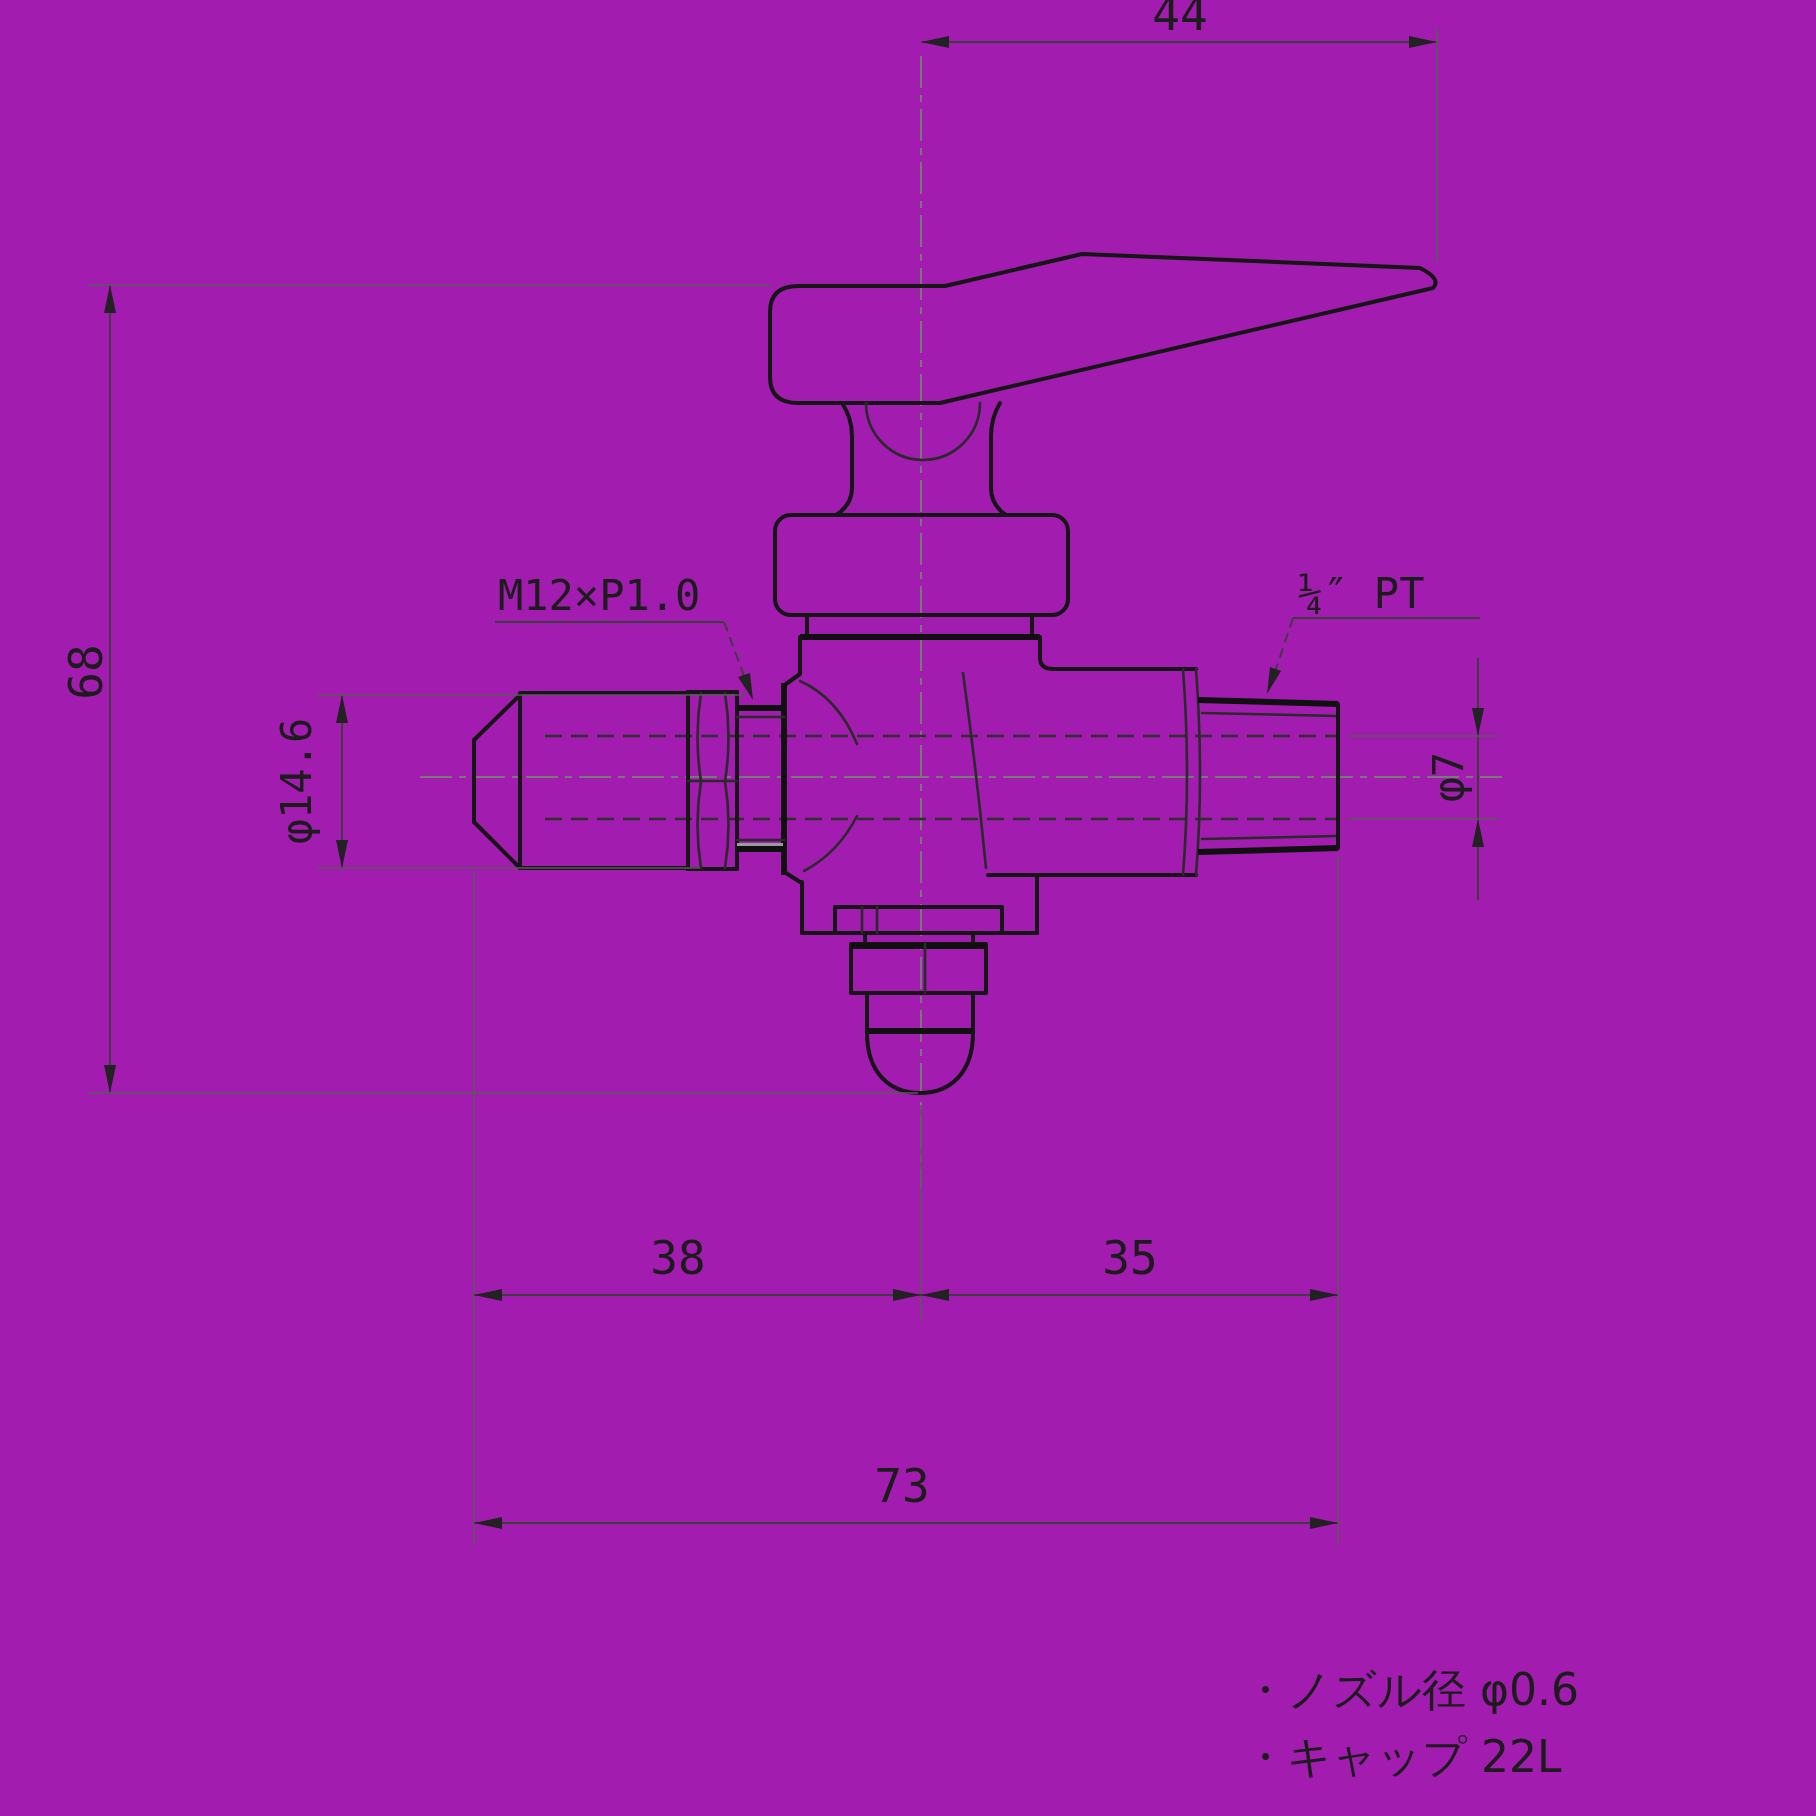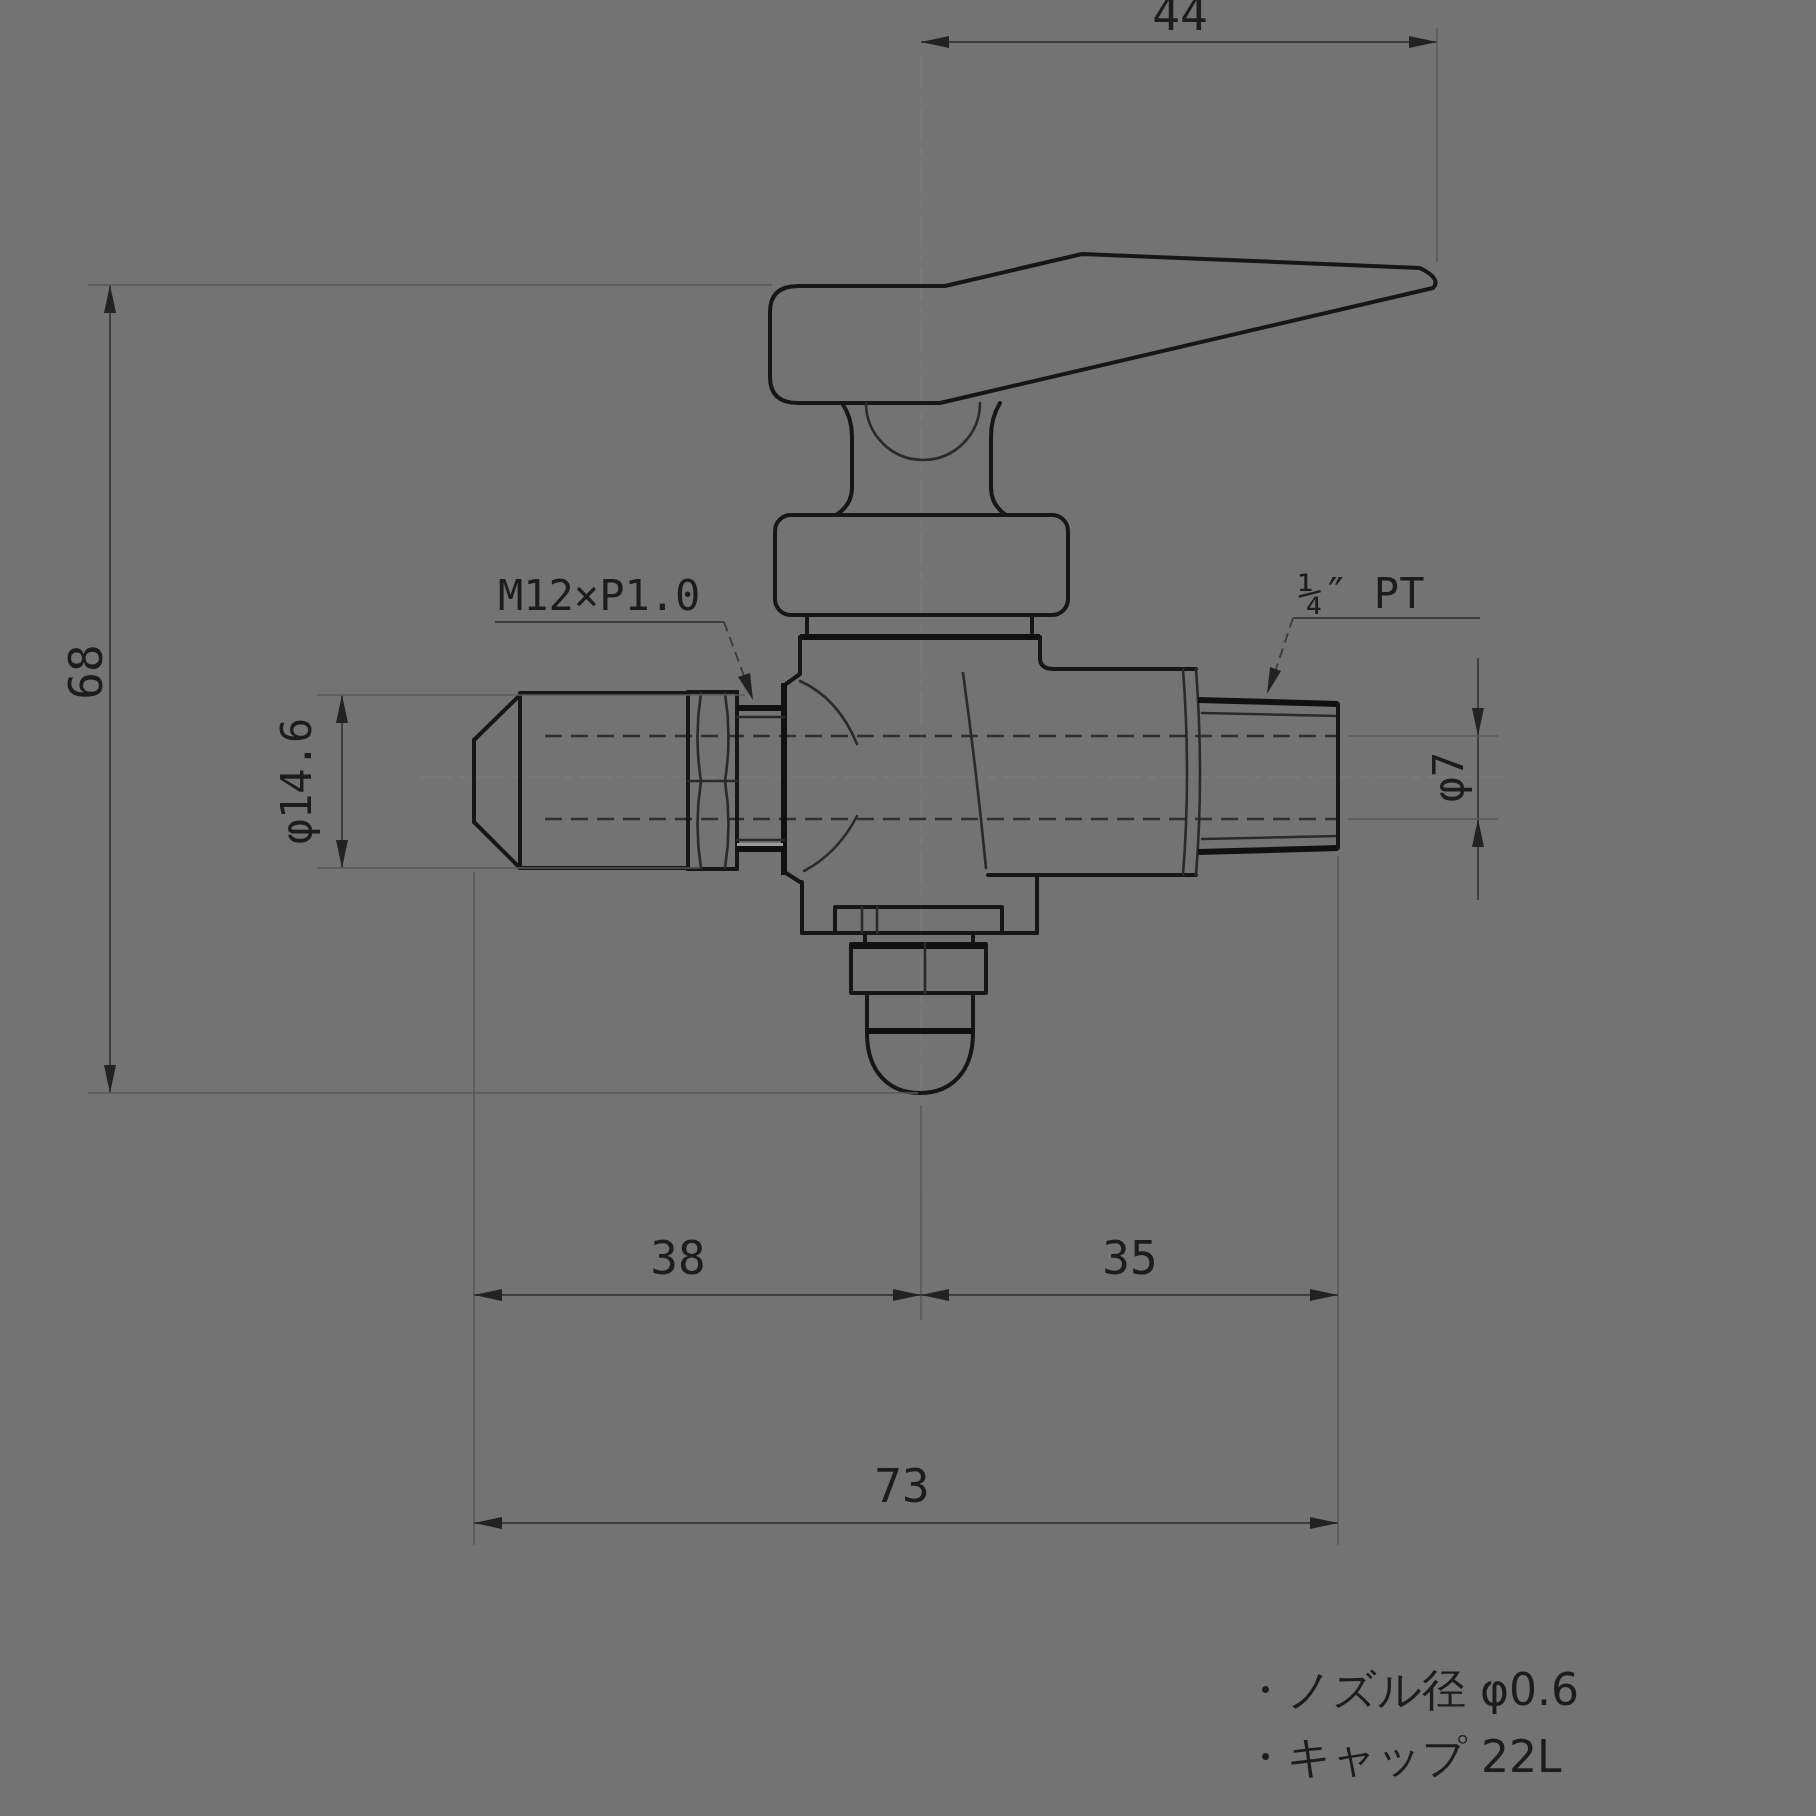--- a/index.html
+++ b/index.html
@@ -1,16 +1,16 @@
 <!DOCTYPE html>
 <html><head>
 <meta charset="utf-8">
 <style>
   html,body{margin:0;padding:0;background:#ffffff;}
-  .page{position:relative;width:1816px;height:1816px;background:#737373;overflow:hidden;
+  .page{position:relative;width:1816px;height:1816px;background:#a21caf;overflow:hidden;
         font-family:"DejaVu Sans Mono", monospace;}
   svg{position:absolute;left:0;top:0;}
   
   .outline{stroke:#161616;stroke-width:4;fill:none;stroke-linecap:round;stroke-linejoin:round;}
   .outline-heavy{stroke:#101010;stroke-width:6;fill:none;stroke-linecap:butt;}
   .inner{stroke:#2a2a2a;stroke-width:2.6;fill:none;stroke-linecap:round;}
   .dim{stroke:#3d3d3d;stroke-width:1.9;fill:none;}
   .ext{stroke:#5a5a5a;stroke-width:1.6;fill:none;}
   .center{stroke:#787878;stroke-width:2;fill:none;stroke-dasharray:32 7 7 7;}
   .hidden-l{stroke:#2f2f2f;stroke-width:2.4;fill:none;stroke-dasharray:17 9;}

